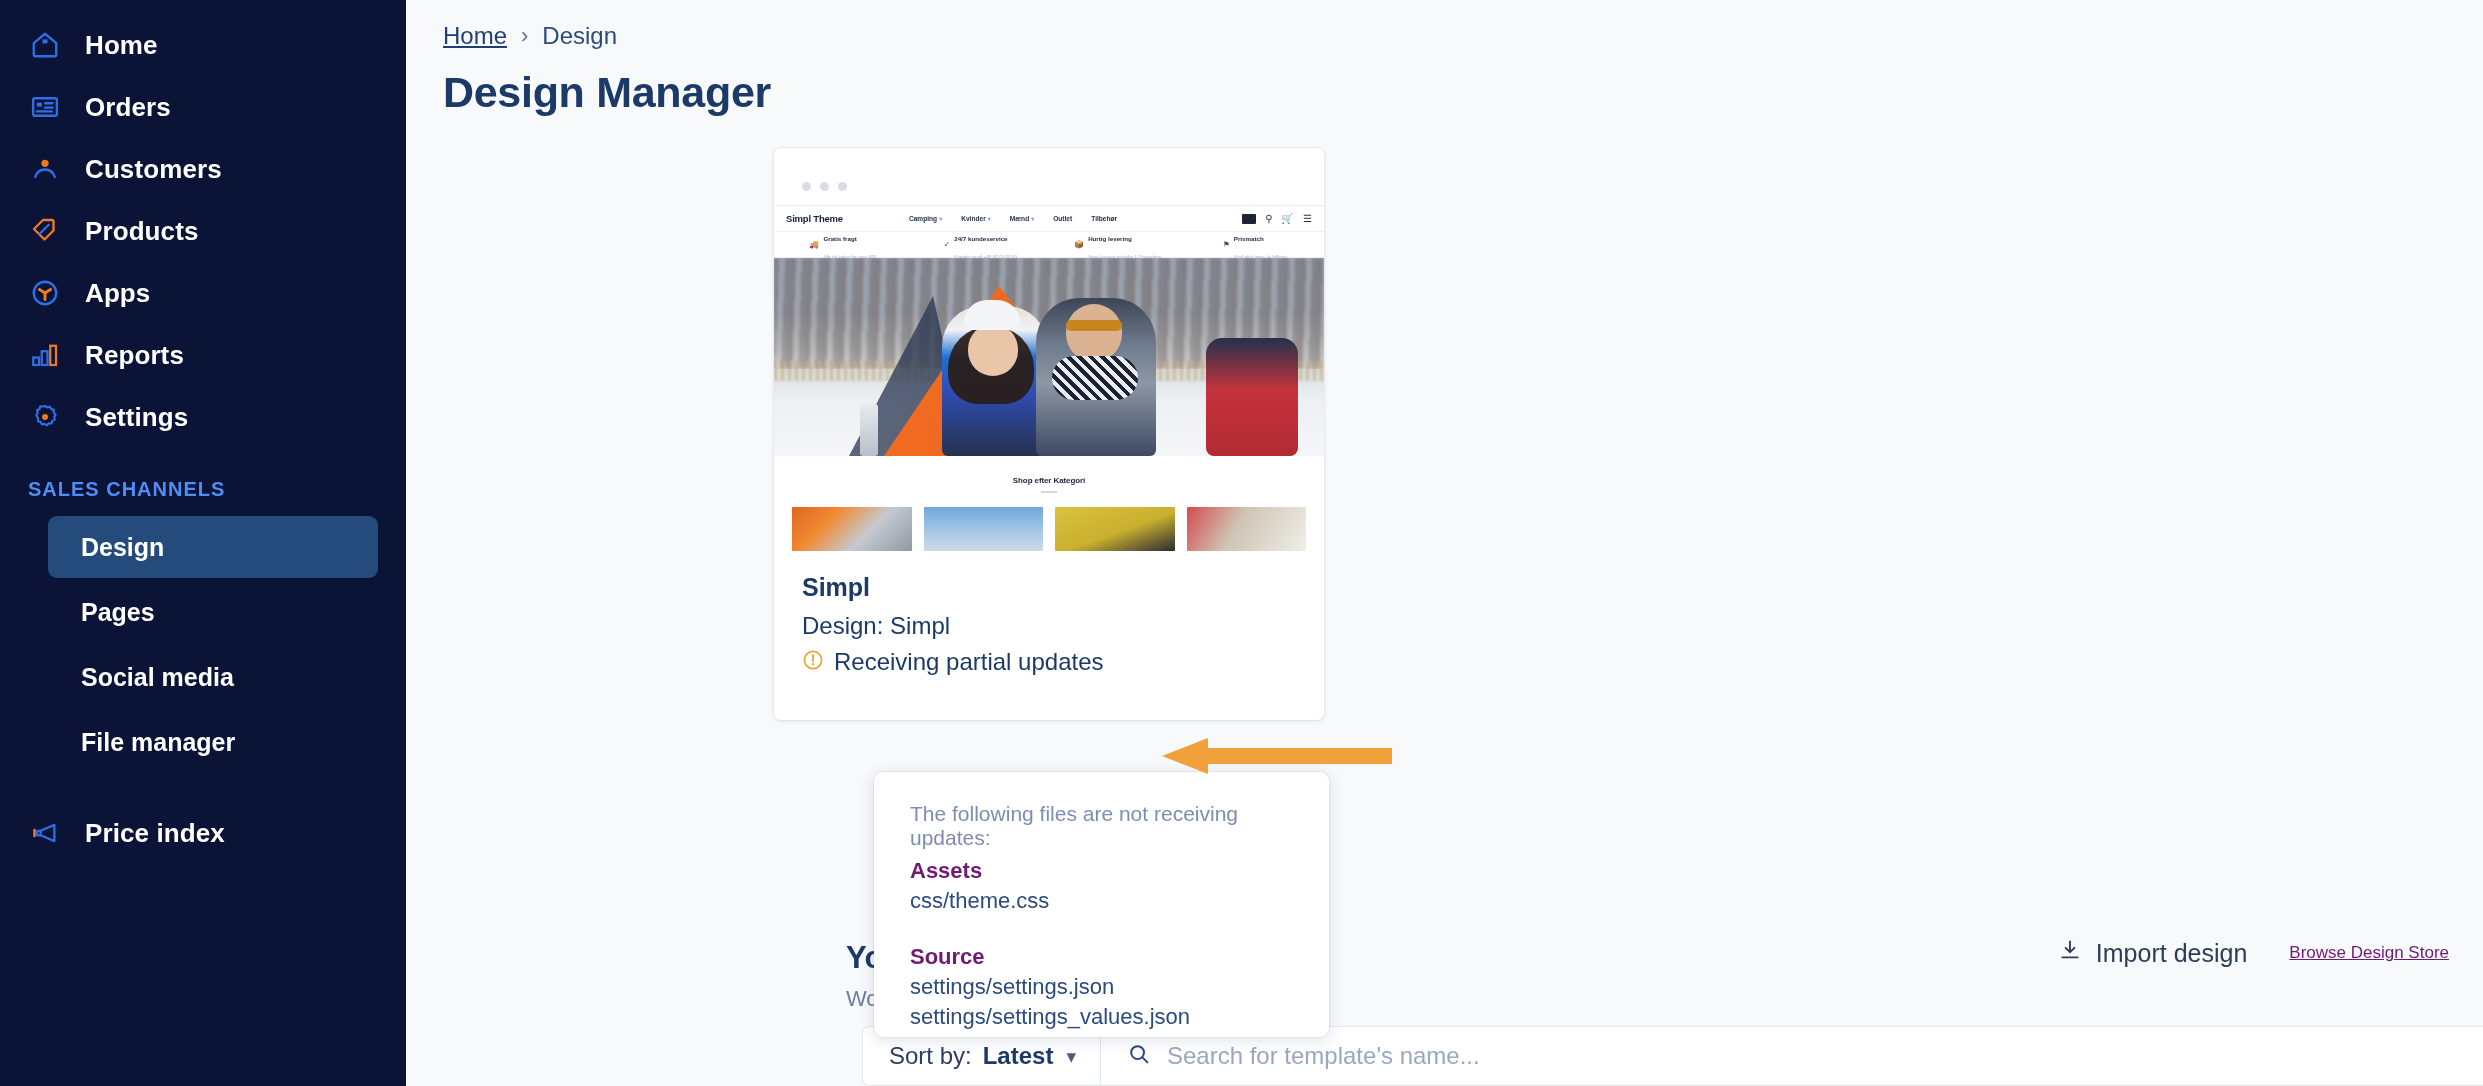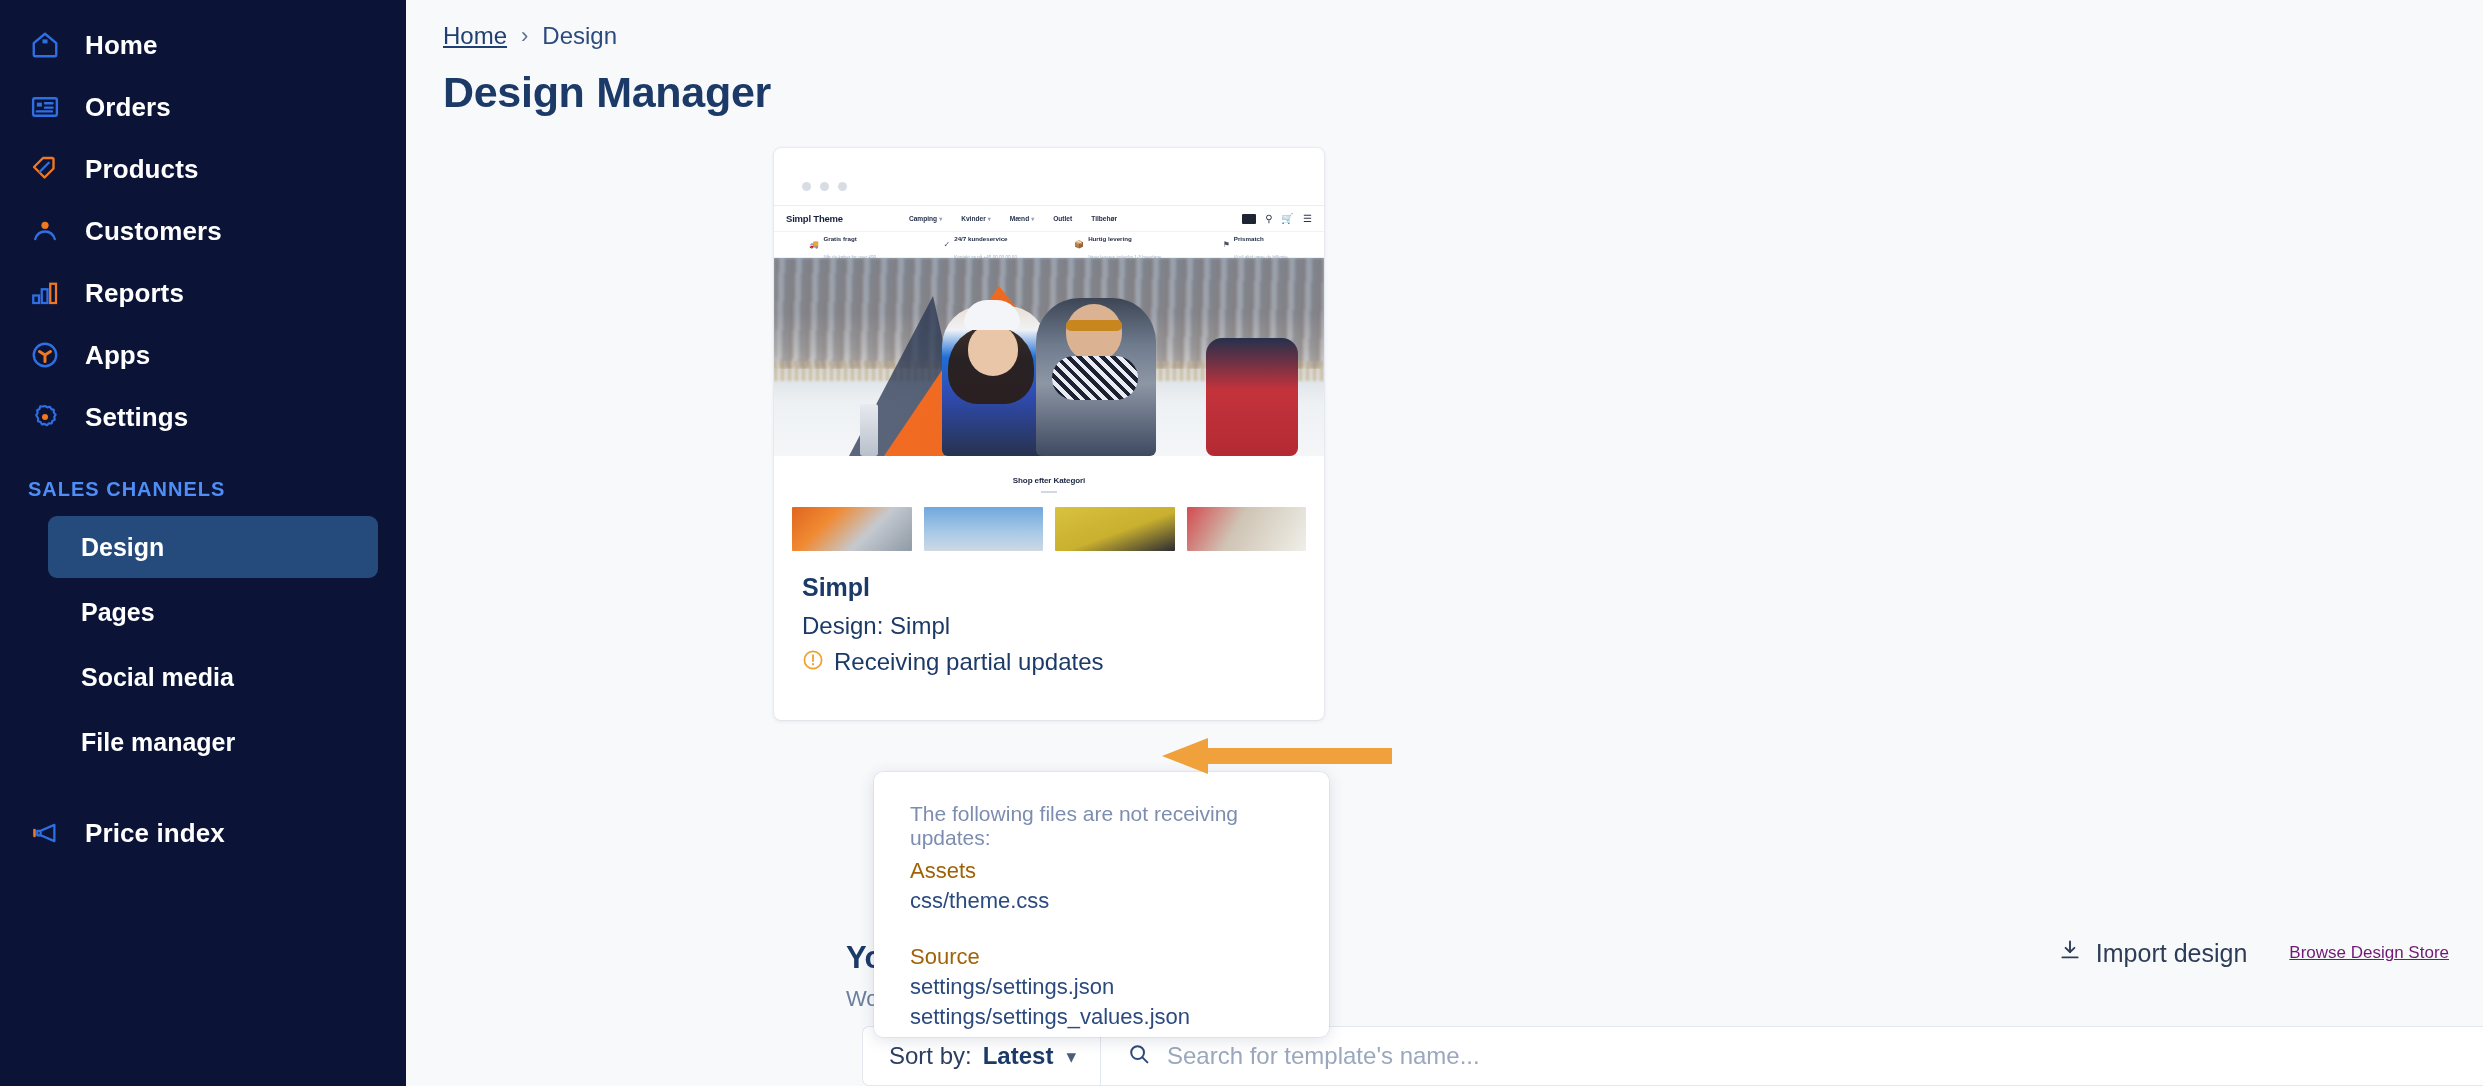--- a/index.html
+++ b/index.html
@@ -194,21 +194,21 @@
   
   .popover {
     position:absolute; left: 468px; top: 772px;
     width: 455px; height: 265px;
     background: #ffffff; border-radius: 9px;
     box-shadow: 0 3px 16px rgba(25,45,85,.14), 0 0 0 1px rgba(25,45,85,.05);
     padding: 30px 34px 0 36px;
     z-index: 35;
   }
   .pop-lead { font-size: 21px; color: #7d8db0; margin-bottom: 4px; }
-  .pop-h { font-size: 22px; color: #a16207; font-weight: 400; margin-top: 8px; }
+  .pop-h { font-size: 22px; color: #701a75; font-weight: 700; margin-top: 8px; }
   .pop-f { font-size: 22px; color: #2b4a7e; margin-top: 4px; }
   .pop-gap { height: 22px; }
 
   
   .your-designs { position:absolute; left: 440px; top: 940px; }
   .yd-title { font-size: 31px; font-weight: 700; color: #1c3a68; }
   .yd-sub { font-size: 22px; color: #6b7f9e; margin-top: 10px; }
 
   .actions {
     position:absolute; right: 34px; top: 938px;
@@ -267,57 +267,57 @@
           <rect x="2.5" y="5" width="19" height="14" rx="1.4"></rect>
           <rect x="5.5" y="8.5" width="4" height="3.2" fill="#2f6fe4" stroke="none"></rect>
           <path d="M12 9h6M12 12.5h6M5.5 15.5h12" stroke-linecap="round"></path>
         </svg>
       </span>
       <span>Orders</span>
     </div>
 
     <div class="nav-item">
       <span class="ico">
+        <svg width="30" height="30" viewBox="0 0 24 24" fill="none">
+          <circle cx="12" cy="7.4" r="2.9" fill="#f07820"></circle>
+          <path d="M4.2 18.4c1.3-4 4.2-6 7.8-6s6.5 2 7.8 6" stroke="#2f6fe4" stroke-width="1.9" stroke-linecap="round"></path>
+        </svg>
+      </span>
+      <span>Customers</span>
+    </div>
+
+    <div class="nav-item">
+      <span class="ico">
         <svg width="30" height="30" viewBox="0 0 24 24" fill="none" stroke-width="1.9" stroke-linejoin="round">
           <path d="M3.2 10.4 10.4 3.2h7.4a1 1 0 0 1 1 1v7.4l-7.2 7.2z" stroke="#f07820"></path>
           <path d="M7.8 14.2 15 7" stroke="#2f6fe4" stroke-linecap="round"></path>
         </svg>
       </span>
       <span>Products</span>
     </div>
 
     <div class="nav-item">
       <span class="ico">
         <svg width="30" height="30" viewBox="0 0 24 24" fill="none">
-          <circle cx="12" cy="7.4" r="2.9" fill="#f07820"></circle>
-          <path d="M4.2 18.4c1.3-4 4.2-6 7.8-6s6.5 2 7.8 6" stroke="#2f6fe4" stroke-width="1.9" stroke-linecap="round"></path>
-        </svg>
-      </span>
-      <span>Customers</span>
+          <circle cx="12" cy="12" r="9" stroke="#2f6fe4" stroke-width="1.9"></circle>
+          <path d="M12 12 7.6 9.2M12 12l4.4-2.8M12 12v5.2" stroke="#f07820" stroke-width="2.4" stroke-linecap="round"></path>
+        </svg>
+      </span>
+      <span>Apps</span>
     </div>
 
     <div class="nav-item">
       <span class="ico">
         <svg width="30" height="30" viewBox="0 0 24 24" fill="none">
           <rect x="2.6" y="14" width="4.6" height="6" stroke="#2f6fe4" stroke-width="1.8"></rect>
           <rect x="9.4" y="9" width="4.6" height="11" stroke="#2f6fe4" stroke-width="1.8"></rect>
           <rect x="16.2" y="4.6" width="4.6" height="15.4" stroke="#f07820" stroke-width="1.8"></rect>
         </svg>
       </span>
       <span>Reports</span>
-    </div>
-
-    <div class="nav-item">
-      <span class="ico">
-        <svg width="30" height="30" viewBox="0 0 24 24" fill="none">
-          <circle cx="12" cy="12" r="9" stroke="#2f6fe4" stroke-width="1.9"></circle>
-          <path d="M12 12 7.6 9.2M12 12l4.4-2.8M12 12v5.2" stroke="#f07820" stroke-width="2.4" stroke-linecap="round"></path>
-        </svg>
-      </span>
-      <span>Apps</span>
     </div>
 
     <div class="nav-item">
       <span class="ico">
         <svg width="30" height="30" viewBox="0 0 24 24" fill="none">
           <path d="M12 3.2l1.9 1.1 2.1-.5 1 1.9 2.1.6-.1 2.2 1.5 1.6-1.1 1.9.4 2.1-1.9 1-.6 2.1-2.2-.1-1.6 1.5-1.9-1.1-2.1.4-1-1.9-2.1-.6.1-2.2L5 10.6l1.1-1.9L5.7 6.6l1.9-1 .6-2.1 2.2.1z" stroke="#2f6fe4" stroke-width="1.7" stroke-linejoin="round"></path>
           <circle cx="12" cy="11.9" r="2.4" fill="#f07820"></circle>
         </svg>
       </span>
       <span>Settings</span>

